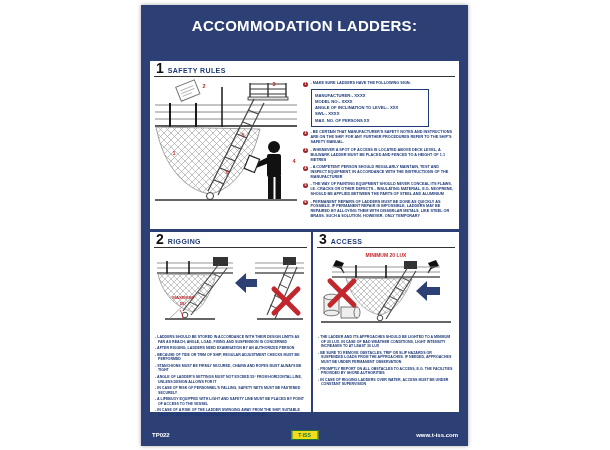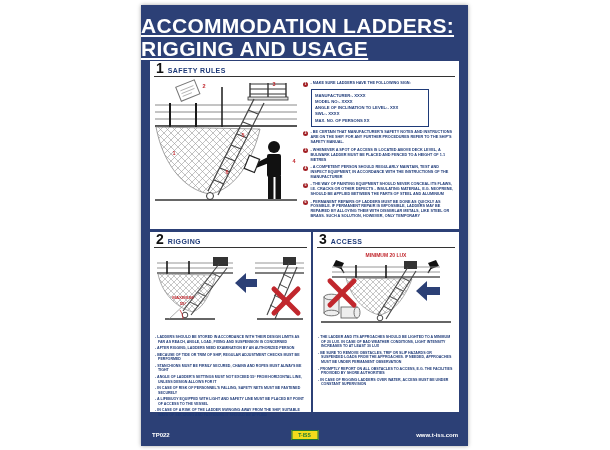--- a/index.html
+++ b/index.html
@@ -1,22 +1,22 @@
 <!DOCTYPE html>
 <html><head>
 <meta charset="utf-8">
 <style>
   * { box-sizing: border-box; margin: 0; padding: 0; }
   html,body { width:610px; height:450px; background:#ffffff; font-family:"Liberation Sans", sans-serif; overflow:hidden; }
 
   .poster { position:absolute; left:141px; top:5px; width:327px; height:441px;
             background:#2c4076; box-shadow:0 0 4px rgba(0,0,0,.35); }
 
-  .poster-title { position:absolute; top:9px; left:0; width:100%; text-align:left;
-                  color:#ffffff; font-weight:bold; font-size:21px; line-height:23px; letter-spacing:.3px;text-decoration:underline; }
+  .poster-title { position:absolute; top:9px; left:0; width:100%; text-align:center;
+                  color:#ffffff; font-weight:bold; font-size:15px; line-height:23px; letter-spacing:.3px; }
 
   .panel { position:absolute; background:#ffffff; }
   .panel-1 { left:9px;  top:56px;  width:309px; height:168px; }
   .panel-2 { left:9px;  top:227px; width:161px; height:180px; }
   .panel-3 { left:172px; top:227px; width:146px; height:180px; }
 
   .sec-head { display:flex; align-items:flex-end; gap:4px; margin:0 4px; padding:2px 2px 1px;
               border-bottom:1.5px solid #333; height:16px; }
   .sec-num   { font-size:14px; font-weight:bold; color:#111; line-height:13px; }
   .sec-label { font-size:7px; font-weight:bold; color:#1e3a78; letter-spacing:.4px; padding-bottom:1px; }
@@ -46,21 +46,20 @@
   svg { display:block; }
   .fig-label { font-size:5.5px; font-weight:bold; fill:#c1272d; }
 </style>
 </head>
 <body>
 
 <div class="poster">
 
   <div class="poster-title">
     <div>ACCOMMODATION LADDERS:</div>
-    <div>RIGGING AND USAGE</div>
   </div>
 
   <div class="panel panel-1">
     <div class="sec-head">
       <span class="sec-num">1</span>
       <span class="sec-label">SAFETY RULES</span>
     </div>
 
     <div class="s1-body">
 

